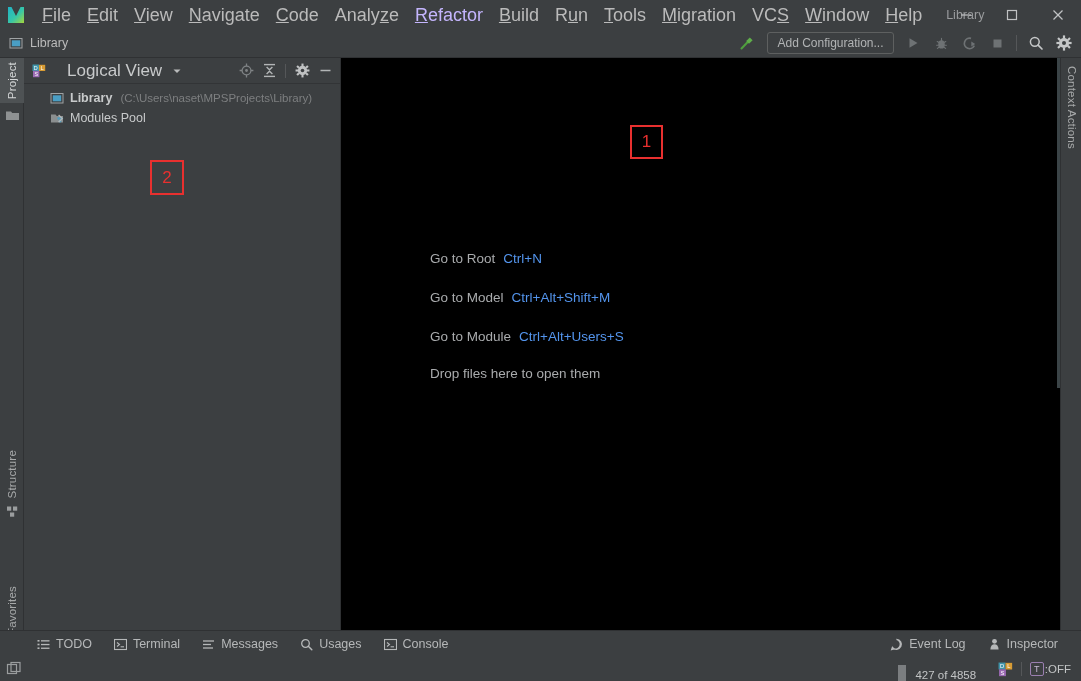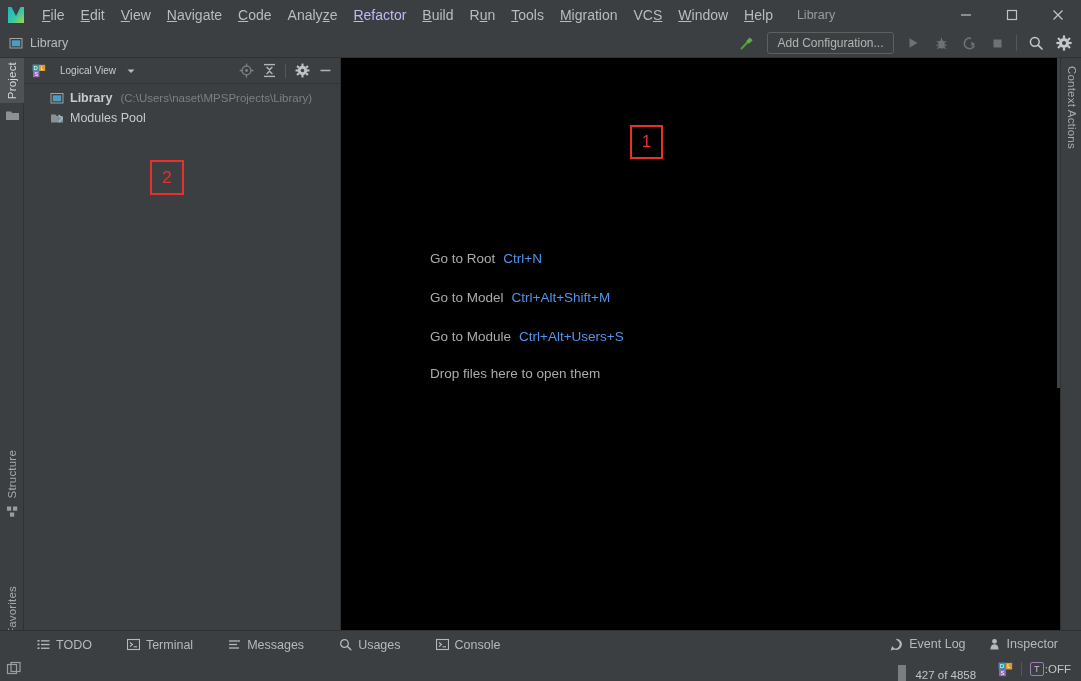--- a/index.html
+++ b/index.html
@@ -22,21 +22,21 @@
     position: absolute; left: 0; top: 0; width: 1081px; height: 29px;
     background: #3c3f41;
     display: flex; align-items: center;
   }
   .logo {
     width: 18px; height: 18px; margin-left: 7px; margin-right: 9px;
     flex: 0 0 auto; position: relative;
   }
   .menu { display: flex; align-items: center; height: 29px; }
   .menu-item {
-    font-size: 14px; color: #bbbbbb; padding: 3px 8px; line-height: 16px;
+    font-size: 18px; color: #bbbbbb; padding: 3px 8px; line-height: 16px;
     white-space: nowrap; cursor: default;
   }
   .menu-item.disabled { color: #c4b5fd; }
   .menu-item .mn { text-decoration: underline; }
   .proj-name {
     font-size: 12.5px; color: #9a9c9e; margin-left: 16px; white-space: nowrap;
   }
   .wincontrols {
     position: absolute; right: 0; top: 0; height: 29px;
     display: flex; align-items: center;
@@ -95,21 +95,21 @@
 
   
   .projpanel {
     position: absolute; left: 24px; top: 58px; width: 317px; height: 572px;
     background: #3c3f41; border-right: 1px solid #2f3133;
   }
   .pp-header {
     height: 26px; background: #3c3f41; display: flex; align-items: center;
     padding: 0 4px 0 8px; border-bottom: 1px solid #323436;
   }
-  .pp-title { font-size: 10px; color: #c8cacb; margin-left: 14px; }
+  .pp-title { font-size: 17px; color: #c8cacb; margin-left: 21px; }
   .caret { margin-left: 10px; }
   .pp-actions { margin-left: auto; display: flex; align-items: center; gap: 1px; }
   .ppbtn {
     width: 22px; height: 22px; display: flex; align-items: center; justify-content: center;
   }
   .pp-sep { width: 1px; height: 14px; background: #555759; margin: 0 4px; }
 
   .tree { padding-top: 4px; font-size: 12.5px; position: relative; }
   .tnode {
     height: 20px; display: flex; align-items: center; padding-left: 26px;
@@ -147,21 +147,21 @@
   .annot {
     position: absolute; border: 2px solid #e8302f;
     display: flex; align-items: center; justify-content: center;
     color: #e8302f; font-size: 17px; font-family: "Liberation Sans", sans-serif;
   }
 
   
   .botbar {
     position: absolute; left: 0; top: 630px; width: 1081px; height: 27px;
     background: #3c3f41; border-top: 1px solid #2f3133;
-    display: flex;  gap: 13px;
+    display: flex; align-items: center;
   }
   .bt {
     display: flex; align-items: center; gap: 6px; height: 27px;
     padding: 0 11px; font-size: 12.5px; color: #b6b8b9; white-space: nowrap;
   }
   .bt:first-child { margin-left: 26px; }
   .bot-right { margin-left: auto; display: flex; align-items: center; padding-right: 12px; }
 
   
   .statusbar {

